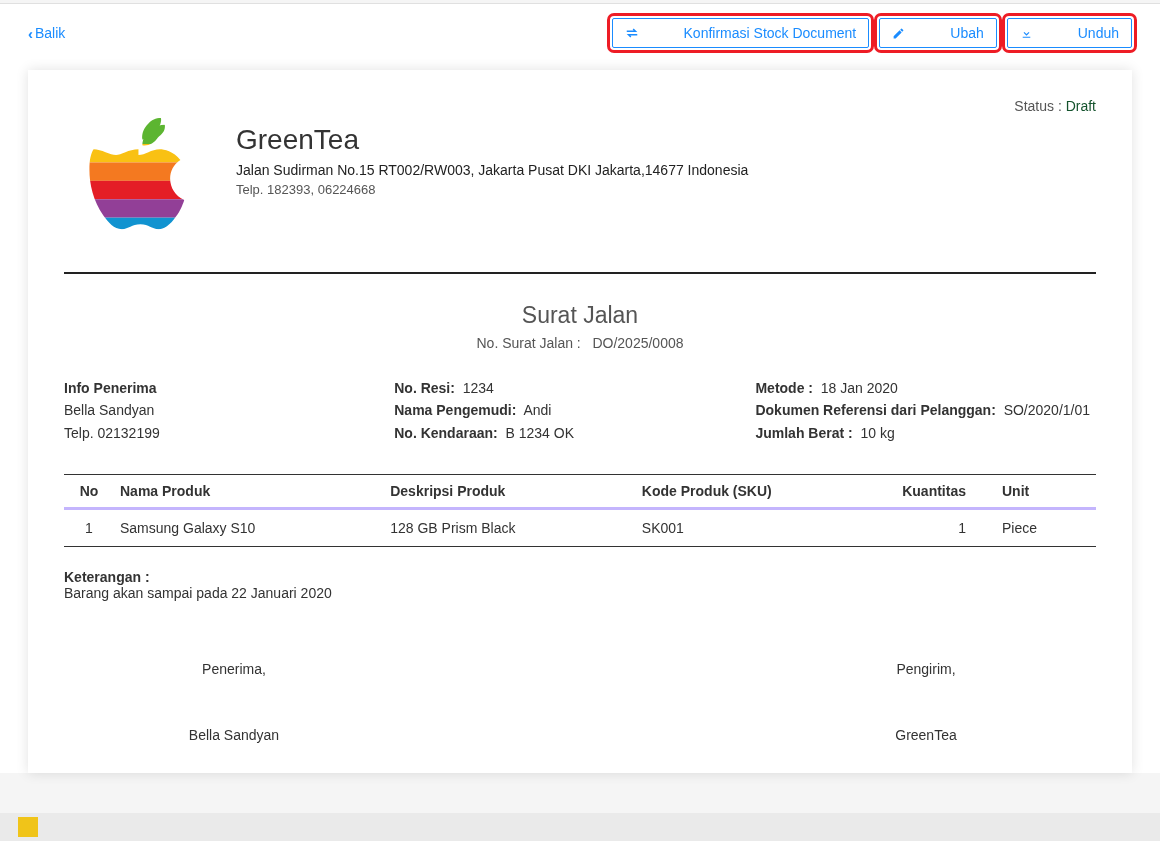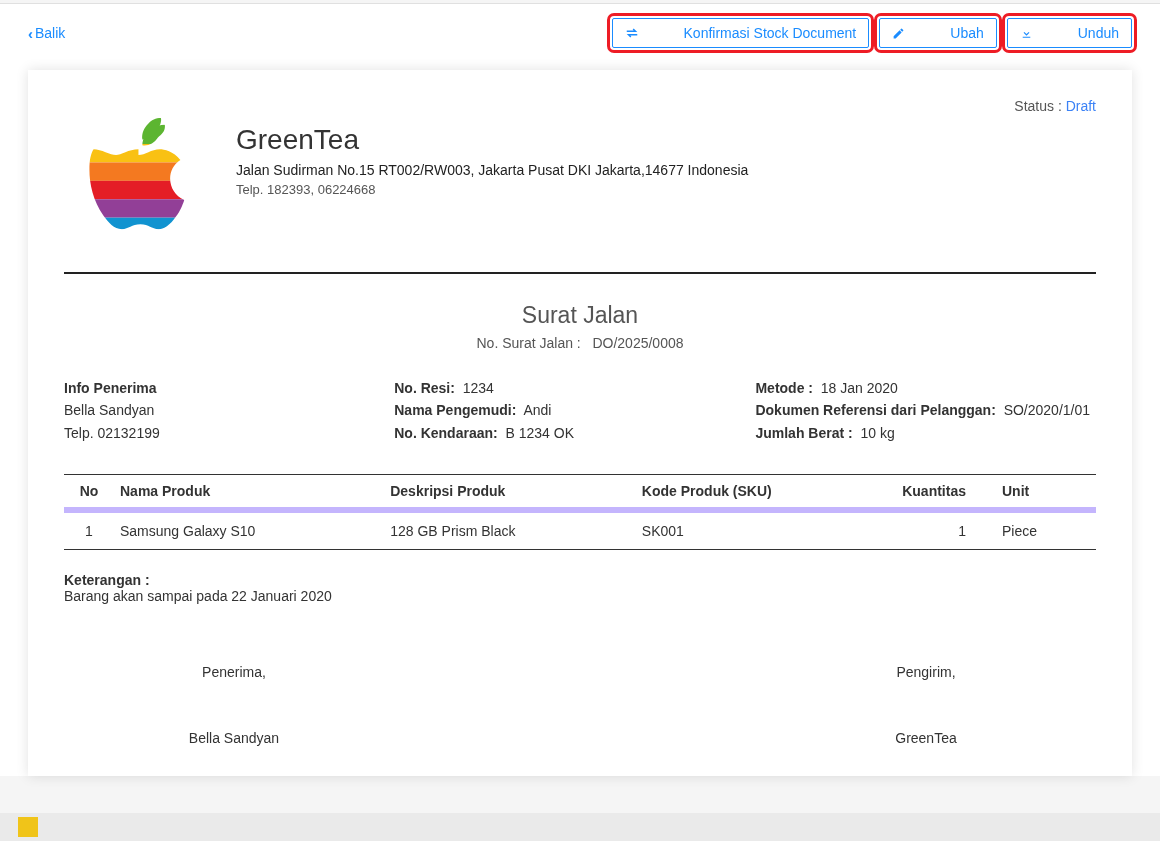--- a/index.html
+++ b/index.html
@@ -66,21 +66,21 @@
       box-shadow: 0 0 12px rgba(0,0,0,0.12);
       padding: 28px 36px 30px 36px;
       position: relative;
     }
     .status-row {
       text-align: right;
       font-size: 14px;
       color: #555;
       margin-bottom: 4px;
     }
-    .status-val { color: #3b82f6; }
+    .status-val { color: #14532d; }
     .header-block {
       display: flex;
       align-items: flex-start;
       gap: 22px;
       padding-bottom: 24px;
       border-bottom: 2px solid #222;
     }
     .logo-box {
       width: 150px;
       display: flex;
@@ -102,21 +102,21 @@
     .info-col .lbl { font-weight: bold; }
     .info-left { width: 31%; }
     .info-mid { width: 34%; }
     .info-right { width: 33%; }
     table.products { width: 100%; border-collapse: collapse; font-size: 14px; }
     table.products thead th {
       text-align: left;
       font-weight: bold;
       padding: 8px 6px;
       border-top: 1px solid #333;
-      border-bottom: 6px solid #c4b5fd;
+      border-bottom: 3px solid #c4b5fd;
       color: #333;
     }
     table.products tbody td {
       padding: 10px 6px;
       border-bottom: 1px solid #333;
       color: #333;
     }
     table.products th.num, table.products td.num { text-align: center; width: 50px; }
     table.products th.qty, table.products td.qty { text-align: right; width: 100px; padding-right: 30px; }
     table.products th.unit, table.products td.unit { width: 100px; }

